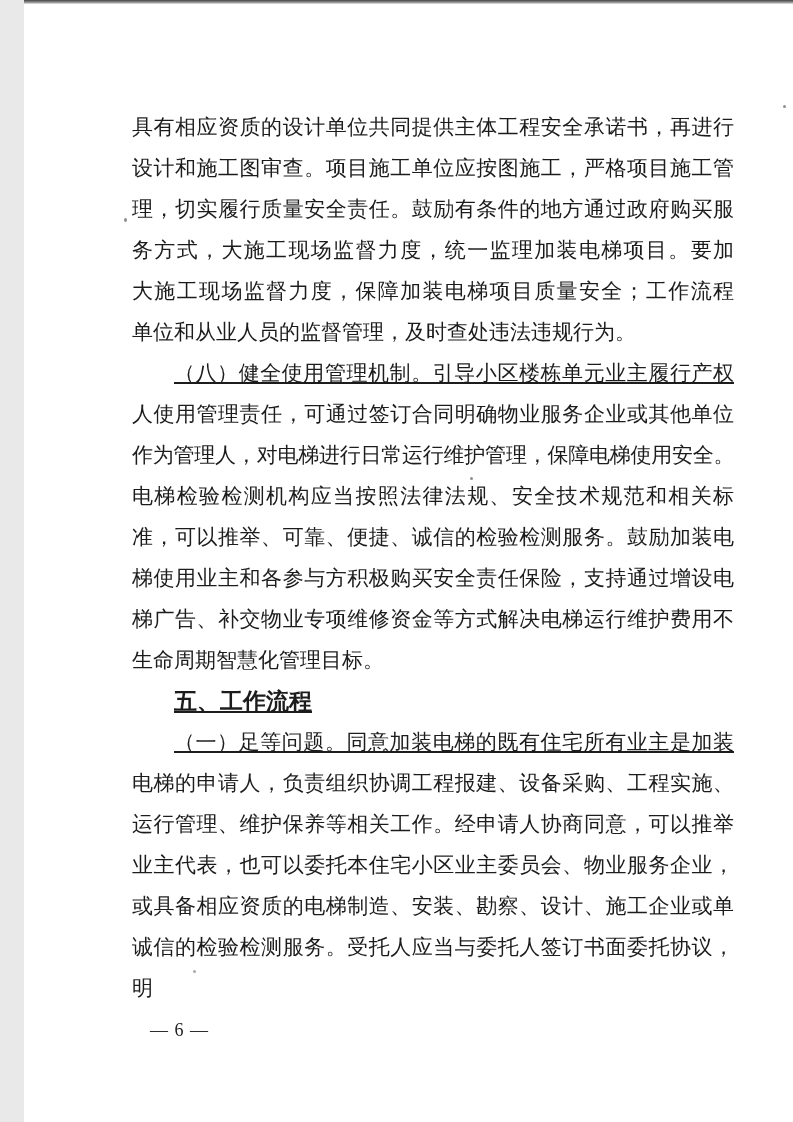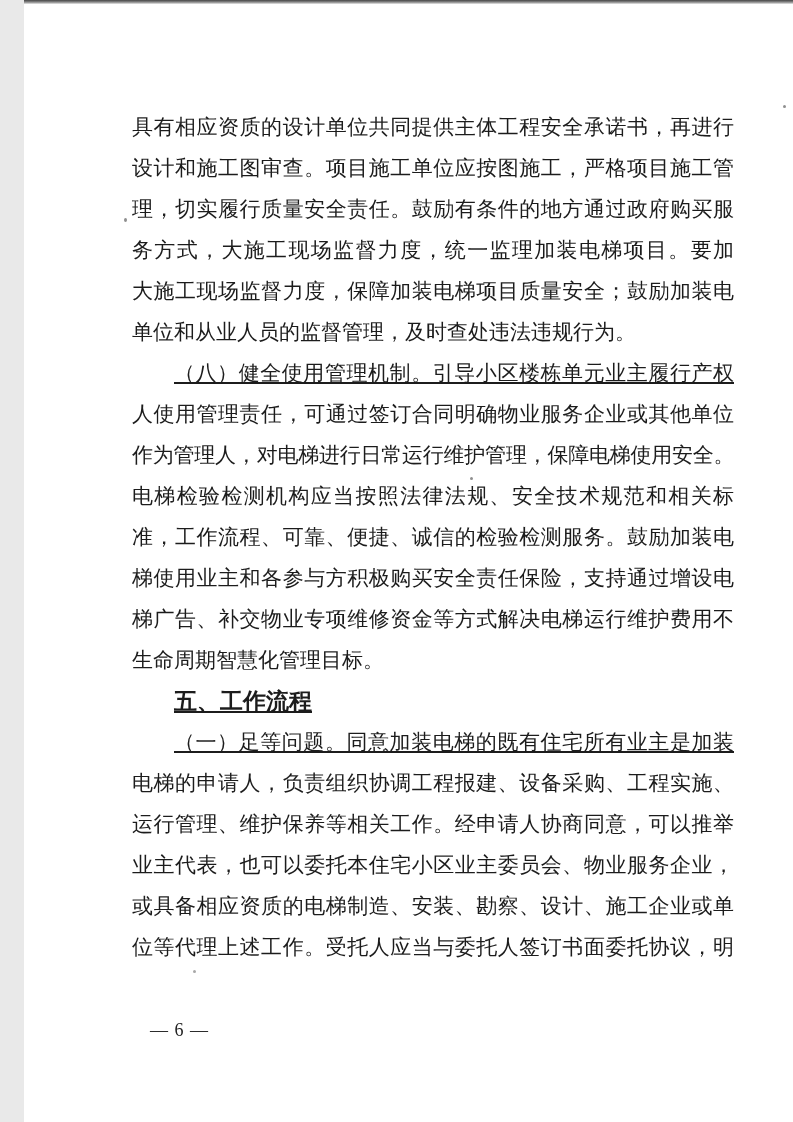--- a/index.html
+++ b/index.html
@@ -76,37 +76,37 @@
 <body>
 
 <div class="page">
   <div class="scan-edge-top"></div>
 
   <div class="text-block">
       <div class="line fill">具有相应资质的设计单位共同提供主体工程安全承诺书，再进行</div>
       <div class="line fill">设计和施工图审查。项目施工单位应按图施工，严格项目施工管</div>
       <div class="line fill">理，切实履行质量安全责任。鼓励有条件的地方通过政府购买服</div>
       <div class="line fill">务方式，大施工现场监督力度，统一监理加装电梯项目。要加</div>
-      <div class="line fill">大施工现场监督力度，保障加装电梯项目质量安全；鼓励加装电</div>
+      <div class="line fill">大施工现场监督力度，保障加装电梯项目质量安全；工作流程</div>
       <div class="line end">单位和从业人员的监督管理，及时查处违法违规行为。</div>
       <div class="line fill indent">（八）健全使用管理机制。引导小区楼栋单元业主履行产权</div>
       <div class="line fill">人使用管理责任，可通过签订合同明确物业服务企业或其他单位</div>
       <div class="line fill tight">作为管理人，对电梯进行日常运行维护管理，保障电梯使用安全。</div>
       <div class="line fill">电梯检验检测机构应当按照法律法规、安全技术规范和相关标</div>
-      <div class="line fill">准，工作流程、可靠、便捷、诚信的检验检测服务。鼓励加装电</div>
+      <div class="line fill">准，可以推举、可靠、便捷、诚信的检验检测服务。鼓励加装电</div>
       <div class="line fill">梯使用业主和各参与方积极购买安全责任保险，支持通过增设电</div>
       <div class="line fill">梯广告、补交物业专项维修资金等方式解决电梯运行维护费用不</div>
       <div class="line end">生命周期智慧化管理目标。</div>
       <div class="line heading indent">五、工作流程</div>
       <div class="line fill indent">（一）足等问题。同意加装电梯的既有住宅所有业主是加装</div>
       <div class="line fill">电梯的申请人，负责组织协调工程报建、设备采购、工程实施、</div>
       <div class="line fill">运行管理、维护保养等相关工作。经申请人协商同意，可以推举</div>
       <div class="line fill">业主代表，也可以委托本住宅小区业主委员会、物业服务企业，</div>
       <div class="line fill">或具备相应资质的电梯制造、安装、勘察、设计、施工企业或单</div>
-      <div class="line fill">位等代理上述工作。受托人应当与委托人签订书面委托协议，明</div>
+      <div class="line fill">诚信的检验检测服务。受托人应当与委托人签订书面委托协议，明</div>
     </div>
 
   <div class="page-number">— 6 —</div>
 
   <div class="speck s1"></div>
   <div class="speck s2"></div>
   <div class="speck s3"></div>
   <div class="speck s4"></div>
 </div>
 

